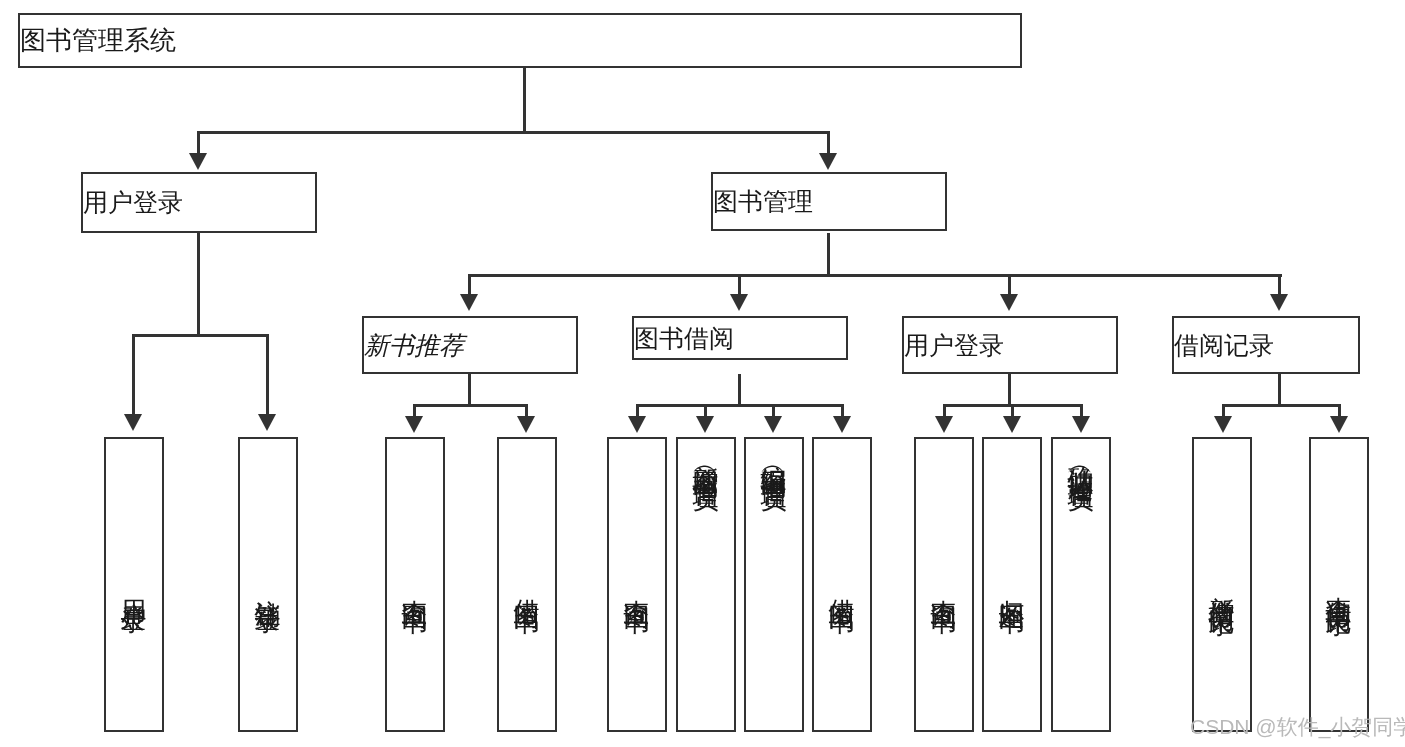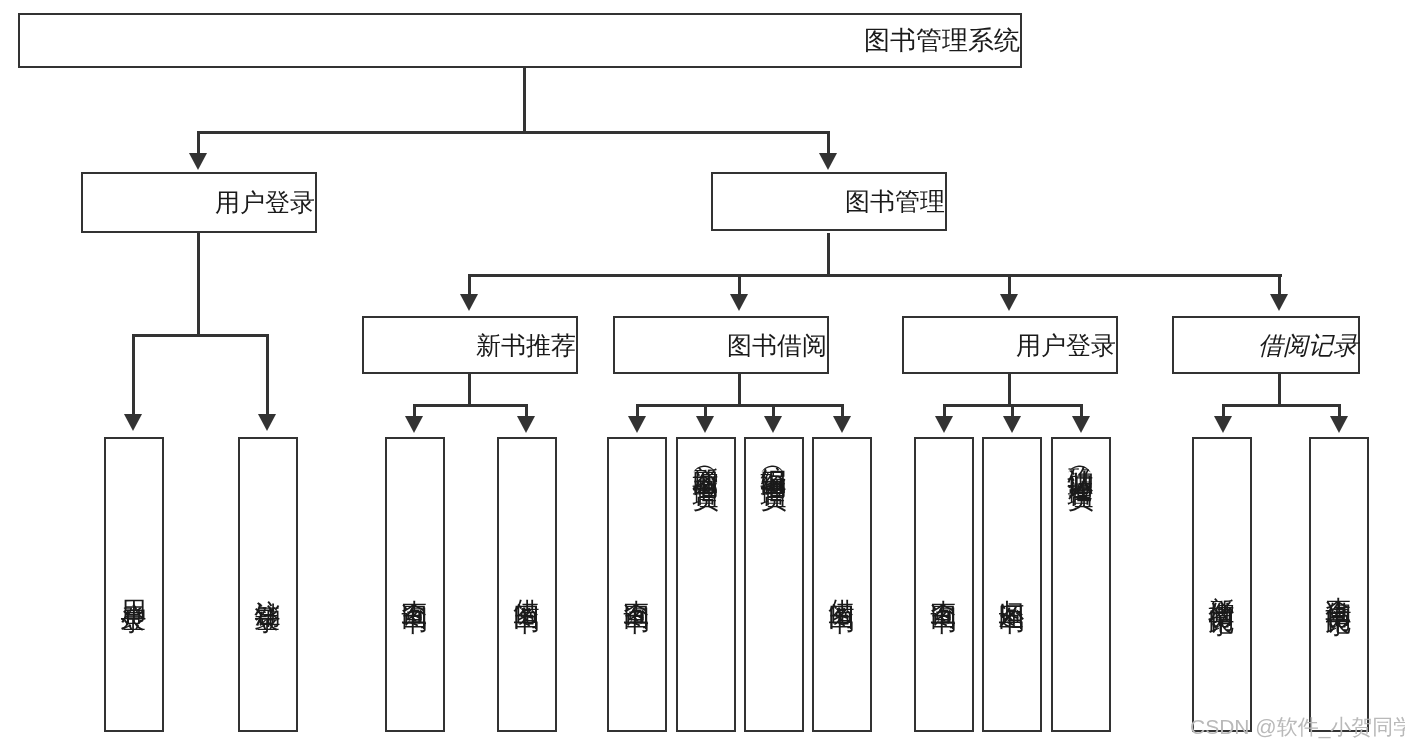--- a/index.html
+++ b/index.html
@@ -18,21 +18,21 @@
     overflow: hidden;
   }
   
   .node {
     position: absolute;
     box-sizing: border-box;
     background: #ffffff;
     border: 2px solid #333333;
     display: flex;
     align-items: center;
-    justify-content: flex-end;
+    justify-content: flex-start;
     color: #1a1a1a;
   }
   .node .label {
     line-height: 1.05;
     white-space: nowrap;
   }
   .node.horiz .label {
     font-size: 25px;
   }
   .node.root .label {
@@ -124,30 +124,30 @@
 
   <div class="conn vline" style="left:468px; top:274px; width:3px; height:22px;"></div>
   <div class="arrow" style="left:460px; top:294px;"></div>
   <div class="conn vline" style="left:738px; top:274px; width:3px; height:22px;"></div>
   <div class="arrow" style="left:730px; top:294px;"></div>
   <div class="conn vline" style="left:1008px; top:274px; width:3px; height:22px;"></div>
   <div class="arrow" style="left:1000px; top:294px;"></div>
   <div class="conn vline" style="left:1278px; top:274px; width:3px; height:22px;"></div>
   <div class="arrow" style="left:1270px; top:294px;"></div>
 
-  <div class="node horiz" style="left:362px; top:316px; width:216px; height:58px;">
+  <div class="node horiz" style="left:362px; top:316px; width:216px; height:58px;font-style:italic;">
     <span class="label">新书推荐</span>
   </div>
-  <div class="node horiz" style="left:613px; top:316px; width:216px; height:58px;">
+  <div class="node horiz" style="left:632px; top:316px; width:216px; height:44px;">
     <span class="label">图书借阅</span>
   </div>
   <div class="node horiz" style="left:902px; top:316px; width:216px; height:58px;">
     <span class="label">用户登录</span>
   </div>
-  <div class="node horiz" style="left:1172px; top:316px; width:188px; height:58px;font-style:italic;">
+  <div class="node horiz" style="left:1172px; top:316px; width:188px; height:58px;">
     <span class="label">借阅记录</span>
   </div>
 
   <div class="conn vline" style="left:468px; top:374px; width:3px; height:32px;"></div>
   <div class="conn hline" style="left:413px; top:404px; width:115px; height:3px;"></div>
   <div class="conn vline" style="left:413px; top:404px; width:3px; height:14px;"></div>
   <div class="arrow" style="left:405px; top:416px;"></div>
   <div class="conn vline" style="left:525px; top:404px; width:3px; height:14px;"></div>
   <div class="arrow" style="left:517px; top:416px;"></div>
 

